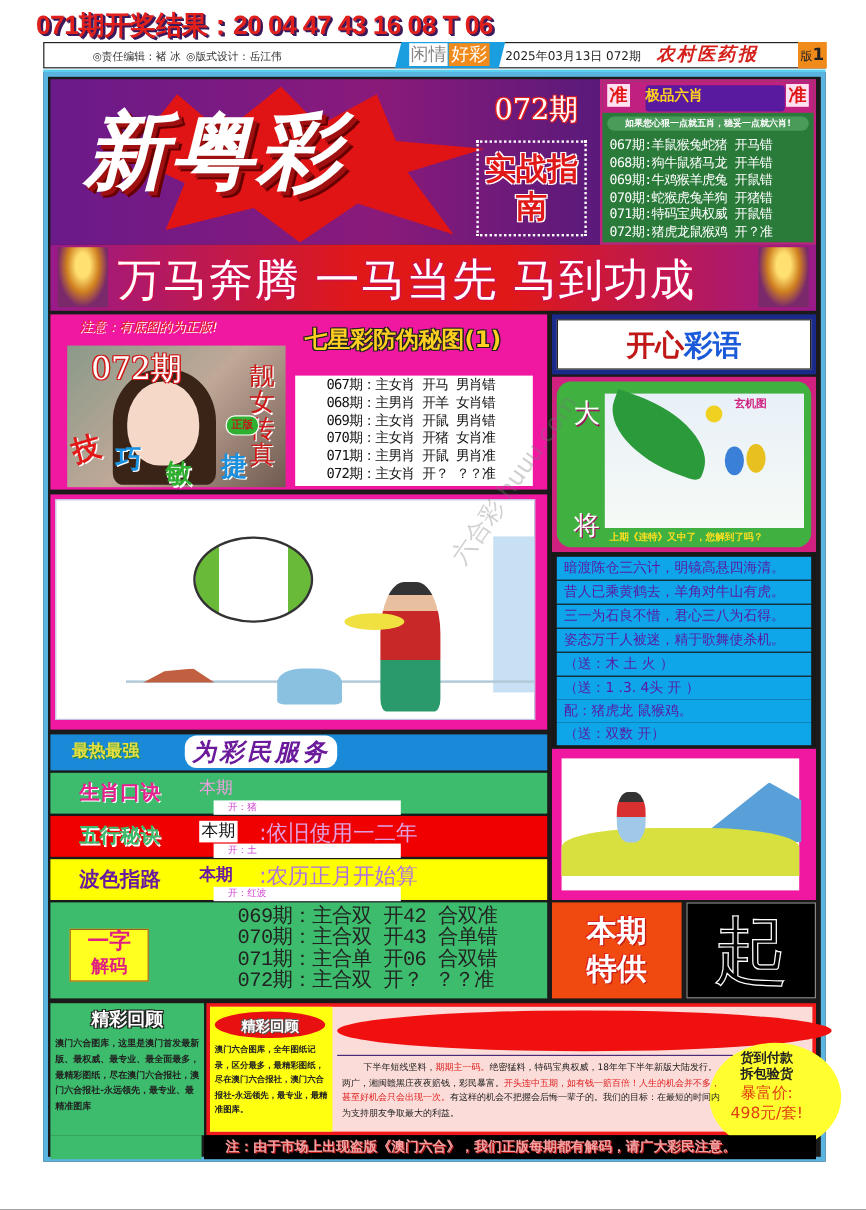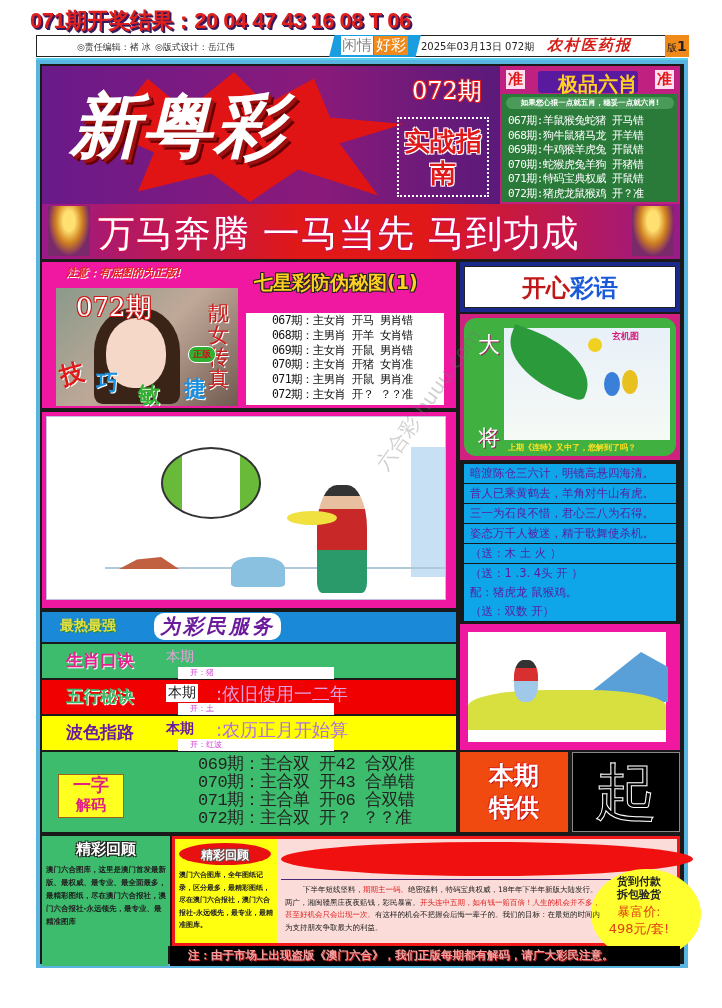--- a/index.html
+++ b/index.html
@@ -20,28 +20,28 @@
 .blueline{left:36px;top:58px;width:652px;height:3px;background:#5ad0f0}
 .frame{left:36px;top:60px;width:652px;height:908px;border:4px solid #5ab4e0;background:#1a1a1a}
 .banner{left:42px;top:66px;width:458px;height:138px;background:linear-gradient(90deg,#6a1a8a,#8a1a7a 60%,#5a1a7a)}
 .burst{left:90px;top:72px;width:320px;height:130px;background:#e01414;clip-path:polygon(5% 45%,18% 5%,30% 30%,45% 0,55% 25%,70% 5%,75% 35%,98% 40%,78% 55%,90% 95%,65% 75%,50% 100%,38% 78%,15% 92%,20% 62%)}
 .logo{left:70px;top:80px;font-size:70px;font-weight:bold;color:#fff;font-style:italic;letter-spacing:2px;text-shadow:3px 3px 0 #a01010,5px 5px 0 #600;font-family:"DejaVu Sans",sans-serif}
 .issue{left:412px;top:75px;font-size:24px;color:#fff;font-family:"DejaVu Serif",serif;text-shadow:-1px -1px 0 #e02020,1px 1px 0 #e02020,1px -1px 0 #e02020,-1px 1px 0 #e02020}
 .sz{left:397px;top:117px;width:92px;height:80px;border:2px dotted #fff;color:#e01818;font-size:26px;font-weight:bold;line-height:32px;text-align:center;padding-top:6px;text-shadow:1px 1px 0 #fff,-1px -1px 0 #fff,1px -1px 0 #fff,-1px 1px 0 #fff}
 .lx{left:500px;top:66px;width:180px;height:138px;background:#2a7a3a;border:2px solid #c02080}
 .lx .ttl{position:absolute;left:0;top:0;width:176px;height:26px;background:#c02080}
 .lx .zhun{position:absolute;top:2px;font-size:15px;font-weight:bold;color:#e01818;background:#ffe0f0;padding:0 2px}
-.lx .jp{position:absolute;left:36px;top:3px;width:100px;height:22px;background:#5a1aa0;color:#ffd020;font-size:20px;font-weight:bold;text-align:right;border-radius:3px}
+.lx .jp{position:absolute;left:36px;top:3px;width:116px;height:22px;background:#5a1aa0;color:#ffd020;font-size:12px;font-weight:bold;text-align:left;border-radius:3px}
 .lx .sub{position:absolute;left:4px;top:29px;width:168px;font-size:7.5px;color:#fff;font-weight:bold;text-align:center;background:#4a9a5a;border-radius:6px;padding:1px}
 .lx .rows{position:absolute;left:6px;top:46px;font-size:11px;color:#fff;line-height:14.6px;font-family:"DejaVu Sans Mono",monospace;letter-spacing:-0.5px}
 .slogan{left:42px;top:204px;width:638px;height:55px;background:linear-gradient(90deg,#9a1a8a,#e01818 40%,#e01818 60%,#9a1a8a)}
 .buddha{position:absolute;top:2px;width:42px;height:50px;background:radial-gradient(ellipse at 50% 30%,#ffe070 20%,#d08020 45%,#7a2a6a 70%)}
 .slogan .txt{position:absolute;left:56px;top:5px;font-size:37px;color:#fff;letter-spacing:1px;text-shadow:-1px -1px 0 #d01050,1px 1px 0 #d01050,1px -1px 0 #d01050,-1px 1px 0 #d01050;font-family:"DejaVu Serif",serif;white-space:nowrap}
 .qxc{left:42px;top:262px;width:414px;height:146px;background:#f018a0}
-.qxc .note{position:absolute;left:24px;top:3px;font-size:11px;color:#e02020;font-weight:bold;font-style:italic;text-shadow:1px 1px 0 #fff}
+.qxc .note{position:absolute;left:24px;top:3px;font-size:11px;color:#e02020;font-weight:normal;font-style:italic;text-shadow:1px 1px 0 #fff}
 .girl{position:absolute;left:14px;top:26px;width:182px;height:118px;background:linear-gradient(135deg,#8a9a8a,#c0a898 50%,#705a50)}
 .girl .gi{position:absolute;left:20px;top:2px;font-size:26px;color:#fff;font-family:"DejaVu Serif",serif;text-shadow:-1px -1px 0 #d01818,1px 1px 0 #d01818,1px -1px 0 #d01818,-1px 1px 0 #d01818}
 .girl .face{position:absolute;left:50px;top:30px;width:60px;height:70px;border-radius:50% 50% 45% 45%;background:#f6d8c8}
 .girl .hair{position:absolute;left:38px;top:20px;width:86px;height:96px;border-radius:45% 45% 10% 10%;background:#3a2418}
 .girl .tag{position:absolute;left:152px;top:14px;width:24px;font-size:21px;line-height:22px;font-weight:normal;color:#d01818;text-shadow:1px 1px 0 #fff}
 .girl .jq{position:absolute;left:4px;top:70px;font-size:24px;font-weight:bold;color:#e01818;transform:rotate(-15deg);text-shadow:1px 1px 0 #fff}
 .girl .jq2{position:absolute;left:40px;top:80px;font-size:22px;font-weight:bold;color:#1a90e0;text-shadow:1px 1px 0 #fff}
 .girl .jq3{position:absolute;left:82px;top:92px;font-size:22px;font-weight:bold;color:#30b030;text-shadow:1px 1px 0 #fff}
 .girl .jq4{position:absolute;left:128px;top:86px;font-size:22px;font-weight:bold;color:#1a90e0;text-shadow:1px 1px 0 #fff}
 .girl .zb{position:absolute;left:132px;top:58px;font-size:9px;background:#30b030;color:#c01818;border-radius:8px;padding:1px 4px;font-weight:bold;border:1px solid #fff}

